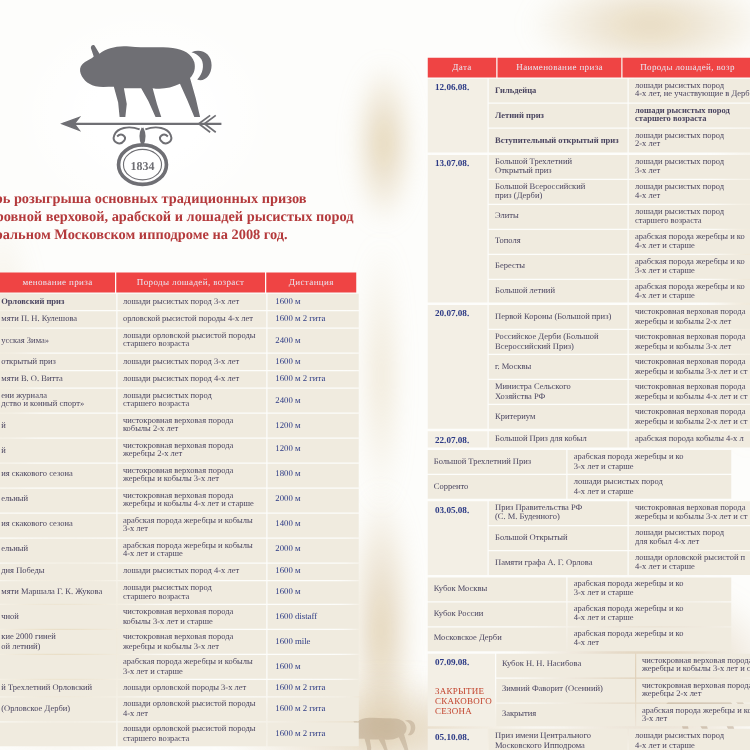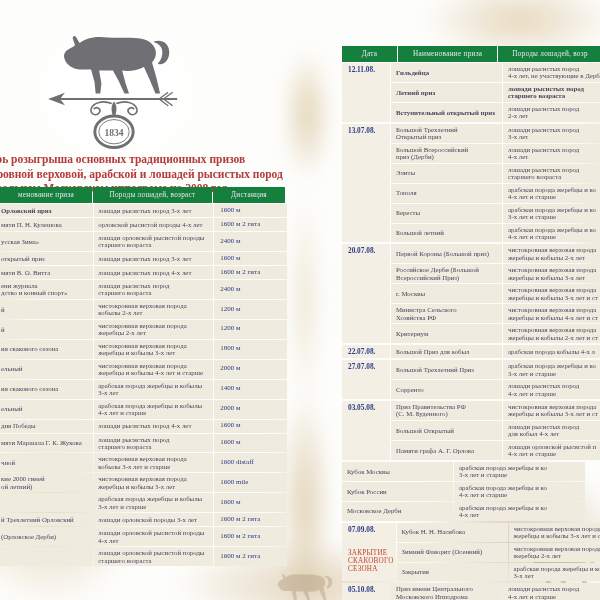--- a/index.html
+++ b/index.html
@@ -23,22 +23,22 @@
   
   #logo{position:absolute;left:46px;top:28px;width:136px;height:124px;}
   #logo .glow{position:absolute;left:-30px;top:-20px;width:200px;height:170px;border-radius:50%;
               background:radial-gradient(ellipse,#ffffff 30%,rgba(255,255,255,0) 75%);}
   #logo svg{position:relative;}
 
   
   #left-title{position:absolute;left:-10px;top:152px;width:320px;color:#b43a3c;
               font-weight:bold;font-size:11.5px;line-height:1.28;white-space:nowrap;}
   .ltable{position:absolute;left:0;top:187px;width:287px;}
-  .lhead{display:flex;gap:1px;background:transparent;margin-bottom:1px;}
-  .hcell{background:#15803d;color:#e9e7f1;font-size:7.2px;display:flex;align-items:center;
+  .lhead{display:flex;gap:1px;background:transparent;margin-bottom:1px;margin-top:31px;}
+  .hcell{background:#ef4444;color:#e9e7f1;font-size:7.2px;display:flex;align-items:center;
          justify-content:center;height:16px;letter-spacing:.3px;}
   .lh1{width:92px;}.lh2{width:119px;}.lh3{width:72px;}
   .l-row{display:flex;gap:1px;margin-bottom:1px;min-height:13px;}
   .cell{background:#f0ebdf;font-size:6.8px;line-height:1.1;white-space:pre-line;
         display:flex;align-items:center;}
   .l-name{width:92px;padding:2px 2px 2px 1px;}
   .l-breed{width:115px;padding:2px 2px 2px 4px;}
   .l-dist{width:66px;padding:2px 2px 2px 6px;color:#2c3a85;font-size:7px;}
   .b{font-weight:bold;}
 
@@ -251,21 +251,21 @@
   </div>
 
   <div class="rtable">
     <div class="rhead">
       <div class="hcell rh1">Дата</div>
       <div class="hcell rh2">Наименование приза</div>
       <div class="hcell rh3">Породы лошадей, возр</div>
     </div>
     <div>
         <div class="r-group">
-          <div class="cell r-date"><div class="date-text">12.11.08.</div></div>
+          <div class="cell r-date"><div class="date-text">12.06.08.</div></div>
           <div class="r-rows">
             <div class="r-row">
               <div class="cell r-name b">Гильдейца</div>
               <div class="cell r-breed">лошади рысистых пород
 4-х лет, не участвующие в Дерб</div>
             </div>
             <div class="r-row">
               <div class="cell r-name b">Летний приз</div>
               <div class="cell r-breed b">лошади рысистых пород
 старшего возраста</div>
@@ -349,21 +349,20 @@
         <div class="r-group">
           <div class="cell r-date"><div class="date-text">22.07.08.</div></div>
           <div class="r-rows">
             <div class="r-row">
               <div class="cell r-name">Большой Приз для кобыл</div>
               <div class="cell r-breed">арабская порода кобылы 4-х л</div>
             </div>
           </div>
         </div>
         <div class="r-group">
-          <div class="cell r-date"><div class="date-text">27.07.08.</div></div>
           <div class="r-rows">
             <div class="r-row">
               <div class="cell r-name">Большой Трехлетний Приз</div>
               <div class="cell r-breed">арабская порода жеребцы и ко
 3-х лет и старше</div>
             </div>
             <div class="r-row">
               <div class="cell r-name">Сорренто</div>
               <div class="cell r-breed">лошади рысистых пород
 4-х лет и старше</div>

